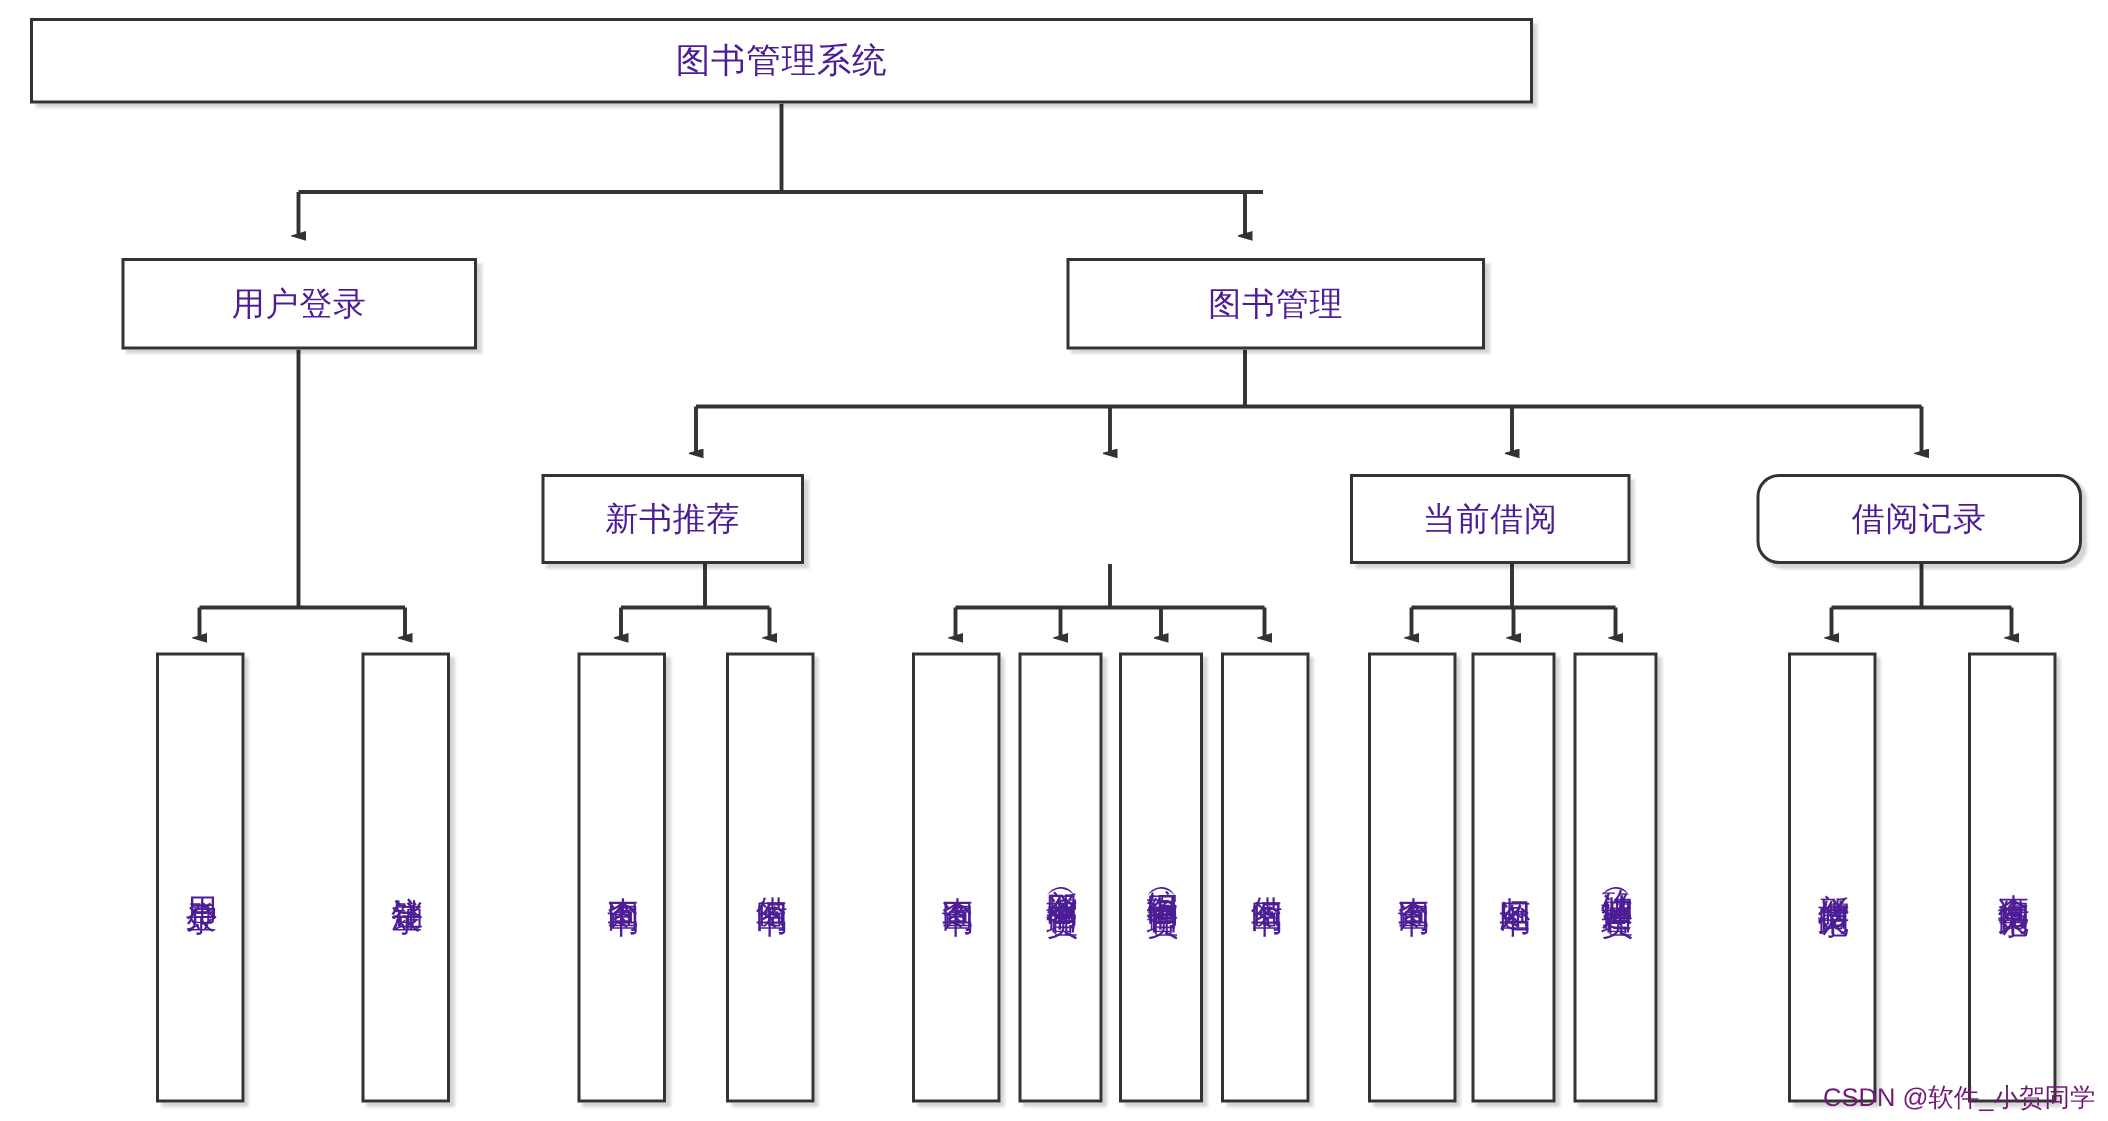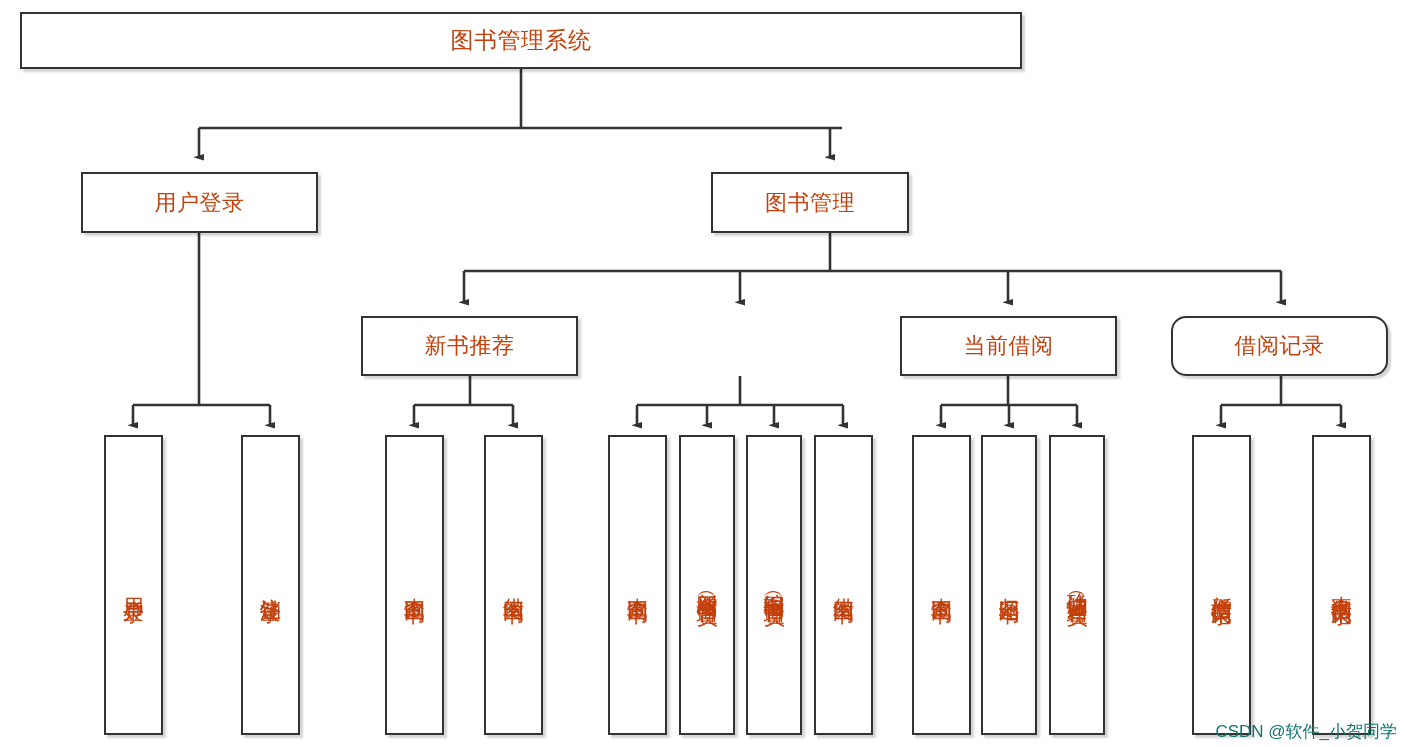--- a/index.html
+++ b/index.html
@@ -36,41 +36,41 @@
     display: flex;
     align-items: center;
     justify-content: center;
     z-index: 2;
   }
   .node .label {
     display: block;
     text-align: center;
     line-height: 1.25;
     letter-spacing: 0.5px;
-    color: #c2410c;
+    color: #4c1d95;
   }
   .node.horiz .label {
     writing-mode: horizontal-tb;
     font-size: 22px;
   }
   .node.vert .label {
     writing-mode: vertical-rl;
     text-orientation: upright;
     font-size: 21px;
     letter-spacing: 2px;
     line-height: 1.15;
     max-height: 100%;
   }
   .node.root .label { font-size: 23px; }
   .watermark {
     position: absolute;
     right: 8px;
     bottom: 4px;
     font-size: 17px;
-    color: #0f766e;
+    color: #701a75;
     white-space: nowrap;
     z-index: 5;
     font-family: "Liberation Sans", "DejaVu Sans", sans-serif;
   }
 </style>
 </head>
 <body>
 
 <div id="canvas">
 
@@ -124,28 +124,28 @@
     </g>
   </svg>
 
   <div class="node horiz root" style="left:20px; top:12px; width:1002px; height:57px;">
     <span class="label">图书管理系统</span>
   </div>
 
   <div class="node horiz" style="left:81px; top:172px; width:237px; height:61px;">
     <span class="label">用户登录</span>
   </div>
-  <div class="node horiz" style="left:711px; top:172px; width:198px; height:61px;">
+  <div class="node horiz" style="left:711px; top:172px; width:279px; height:61px;">
     <span class="label">图书管理</span>
   </div>
 
-  <div class="node horiz" style="left:361px; top:316px; width:217px; height:60px;">
+  <div class="node horiz" style="left:361px; top:316px; width:175px; height:60px;">
     <span class="label">新书推荐</span>
   </div>
-  <div class="node horiz" style="left:900px; top:316px; width:217px; height:60px;">
+  <div class="node horiz" style="left:900px; top:316px; width:187px; height:60px;">
     <span class="label">当前借阅</span>
   </div>
   <div class="node horiz" style="left:1171px; top:316px; width:217px; height:60px;border-radius:15px;">
     <span class="label">借阅记录</span>
   </div>
 
   <div class="node vert" style="left:104px; top:435px; width:59px; height:300px;">
     <span class="label">用户登录</span>
   </div>
   <div class="node vert" style="left:241px; top:435px; width:59px; height:300px;">

